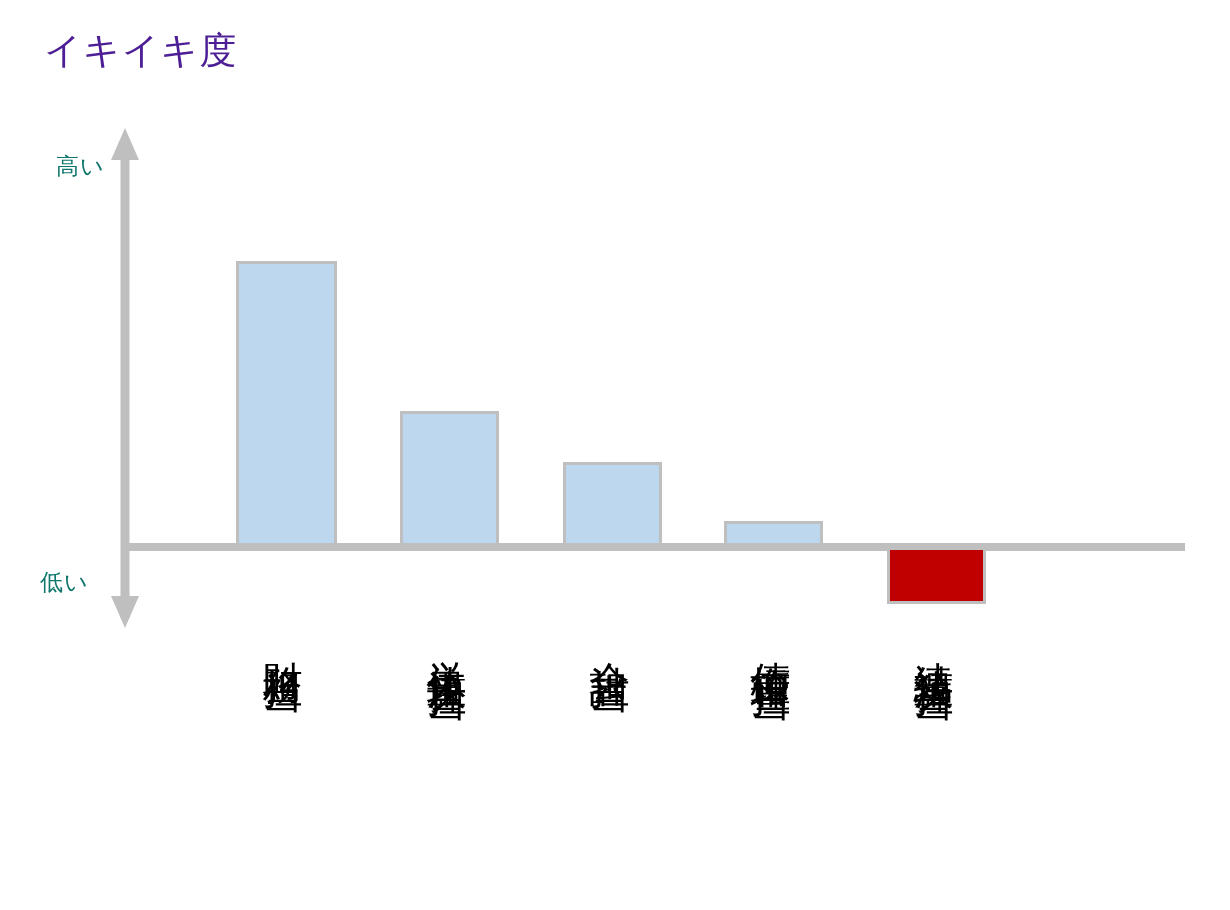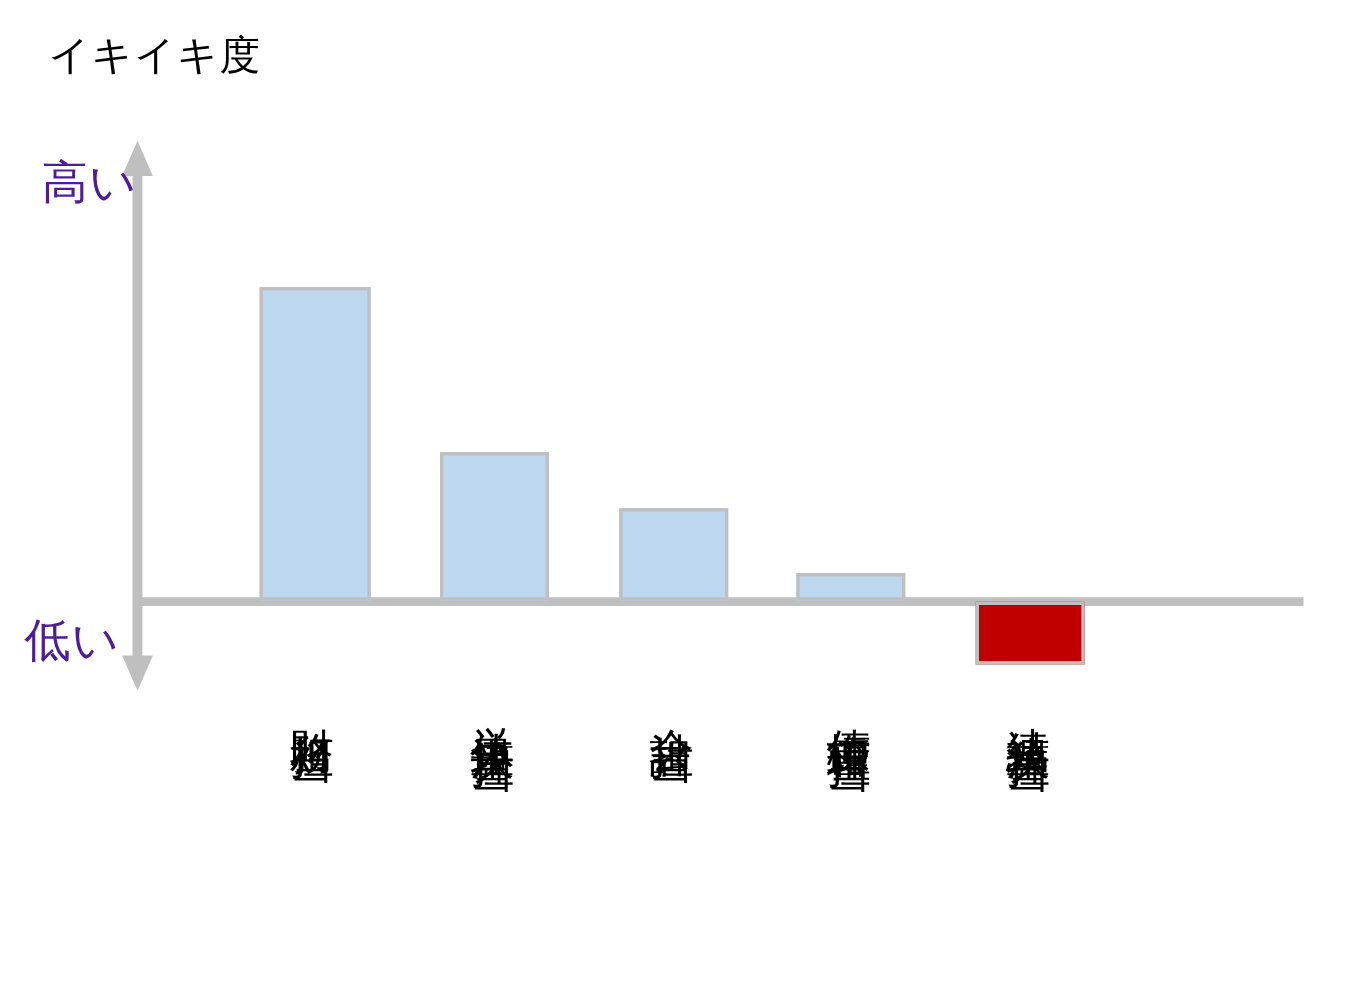--- a/index.html
+++ b/index.html
@@ -18,43 +18,44 @@
     overflow: hidden;
   }
 
   
   .chart-title {
     position: absolute;
     left: 44px;
     top: 28px;
     font-size: 37px;
     line-height: 46px;
-    color: #000000;
+    color: #4c1d95;
     letter-spacing: 1px;
     white-space: nowrap;
   }
 
   
   .axis-svg {
     position: absolute;
     left: 0;
     top: 0;
     width: 1230px;
     height: 910px;
     overflow: visible;
   }
 
   
   .axis-label {
     position: absolute;
-    font-size: 42px;
+    font-size: 23px;
     line-height: 40px;
-    color: #4c1d95;
+    color: #0f766e;
     white-space: nowrap;
     letter-spacing: 1px;
+    margin-left: 18px;
   }
   .axis-label.high { left: 38px; top: 146px; }
   .axis-label.low  { left: 22px; top: 562px; }
 
   
   .bar {
     position: absolute;
     box-sizing: border-box;
     border: 3px solid #bfbfbf;
   }

